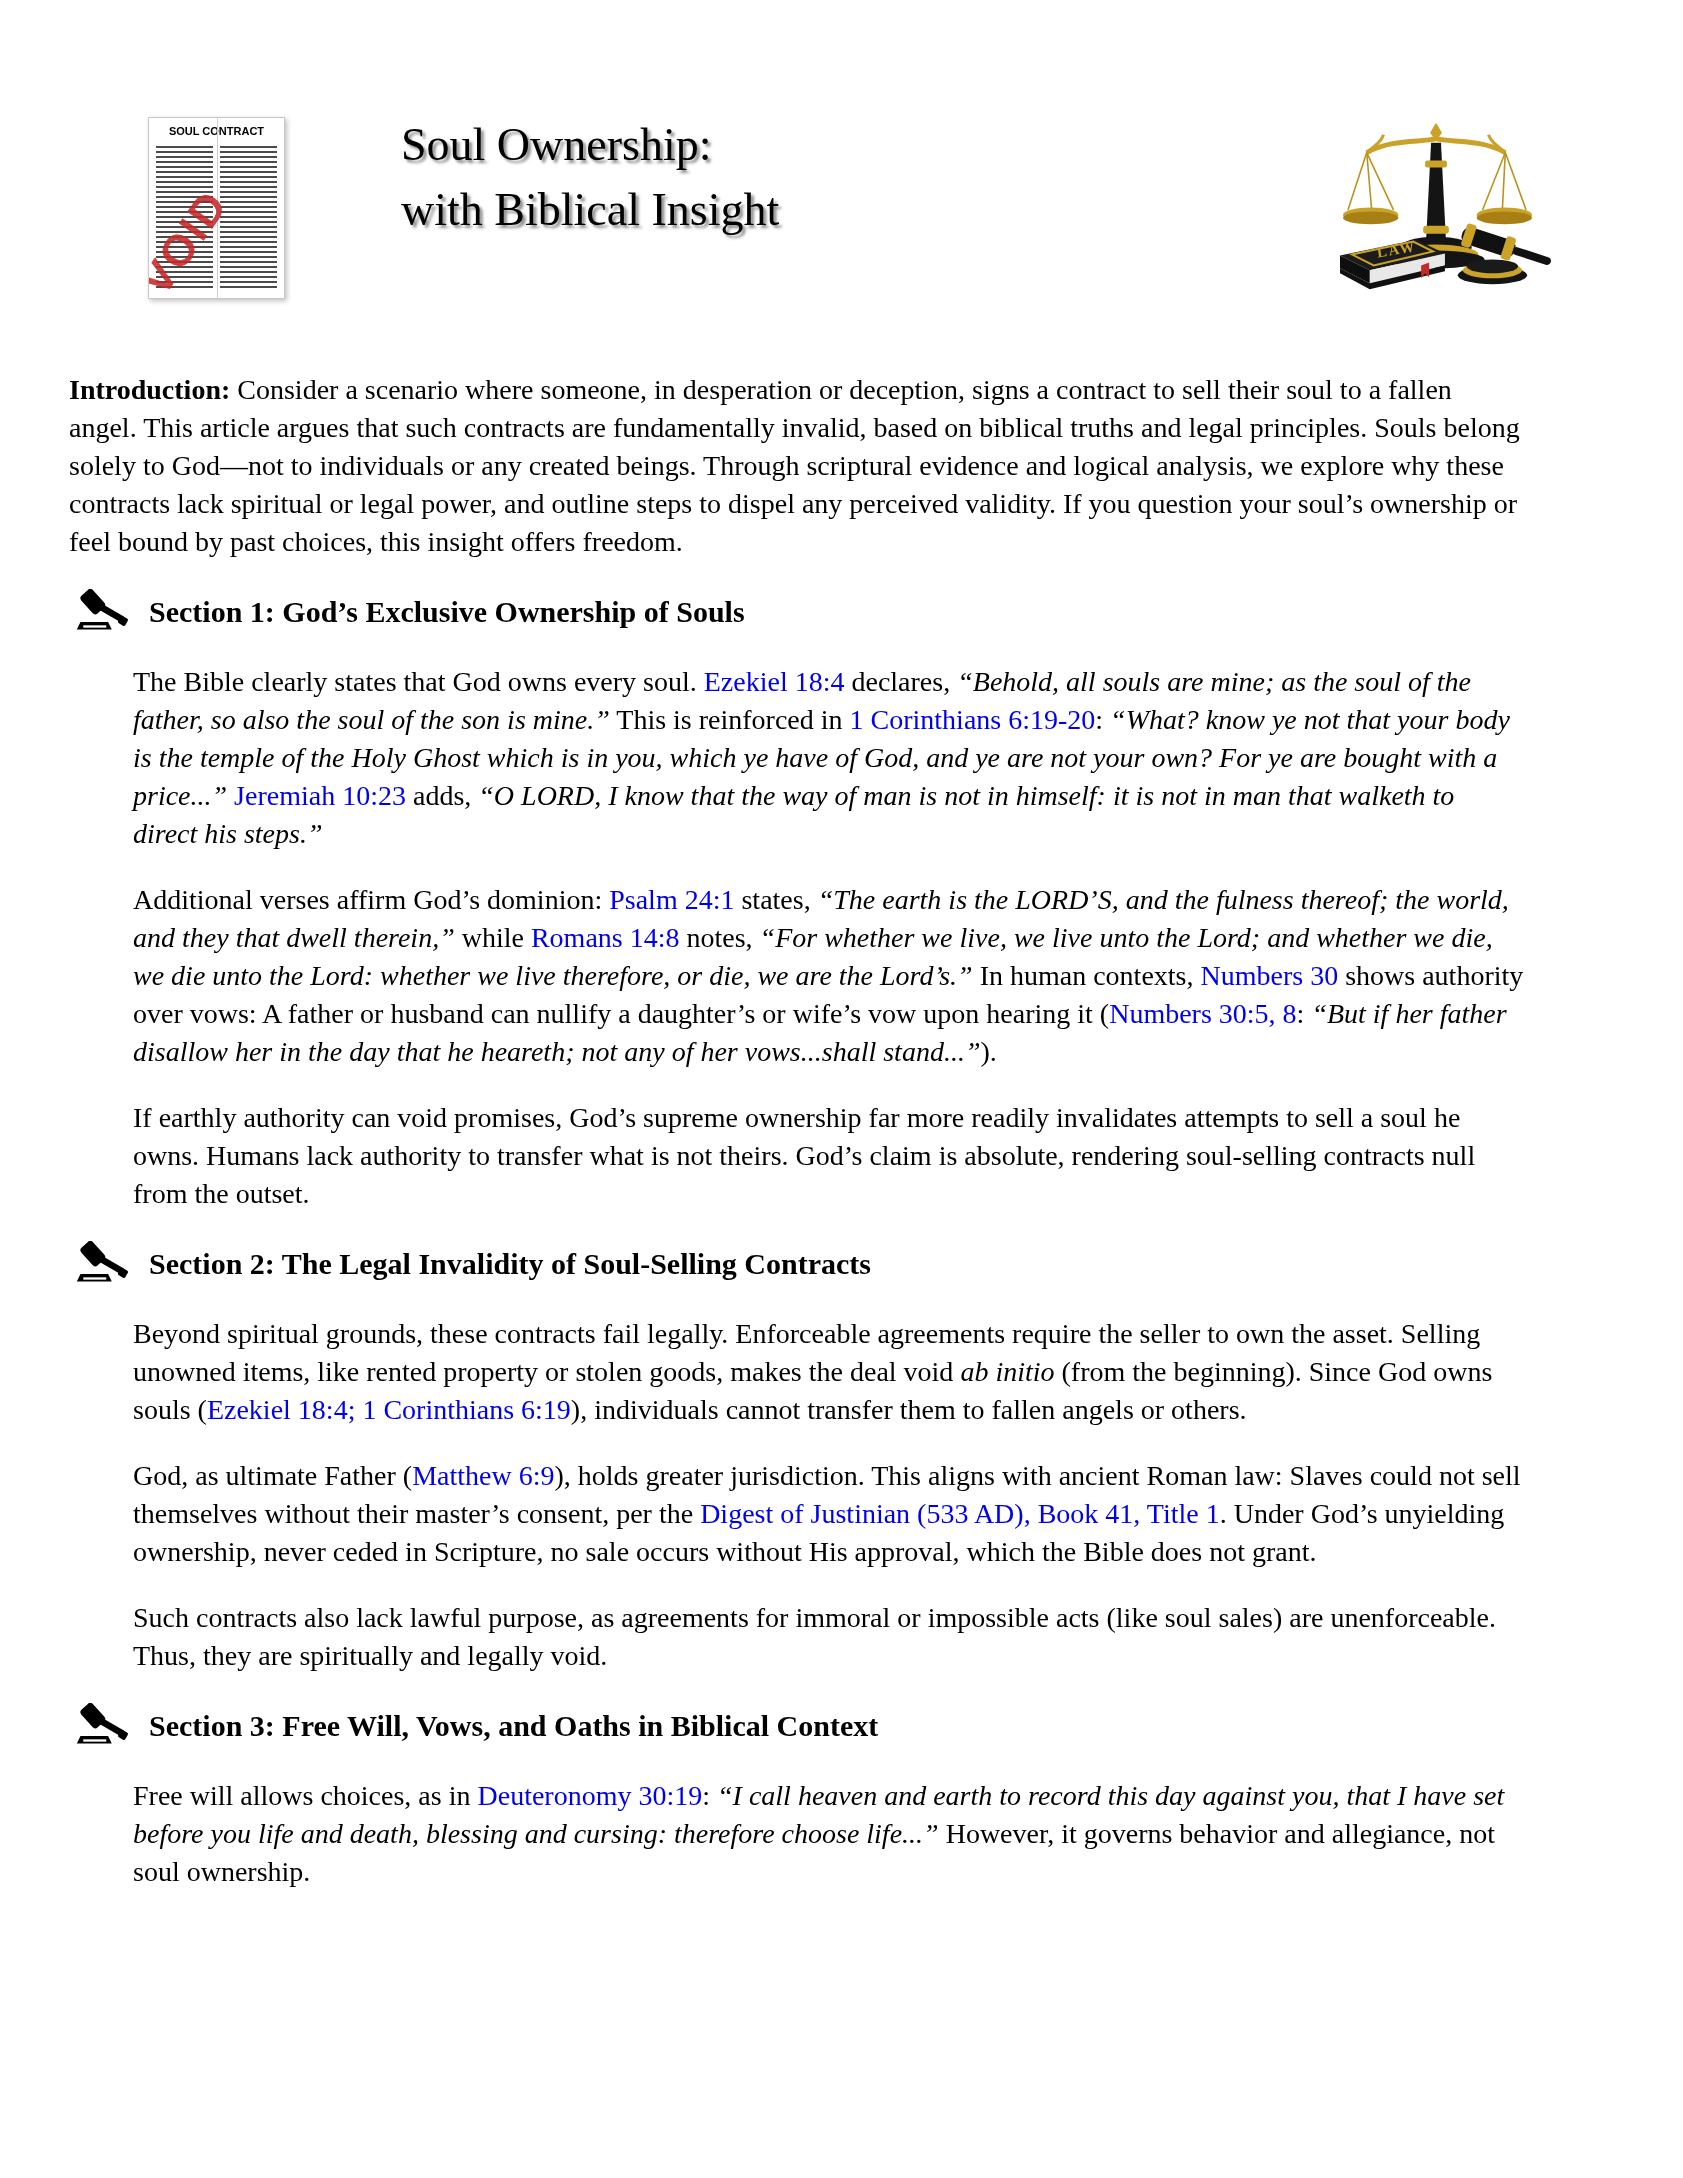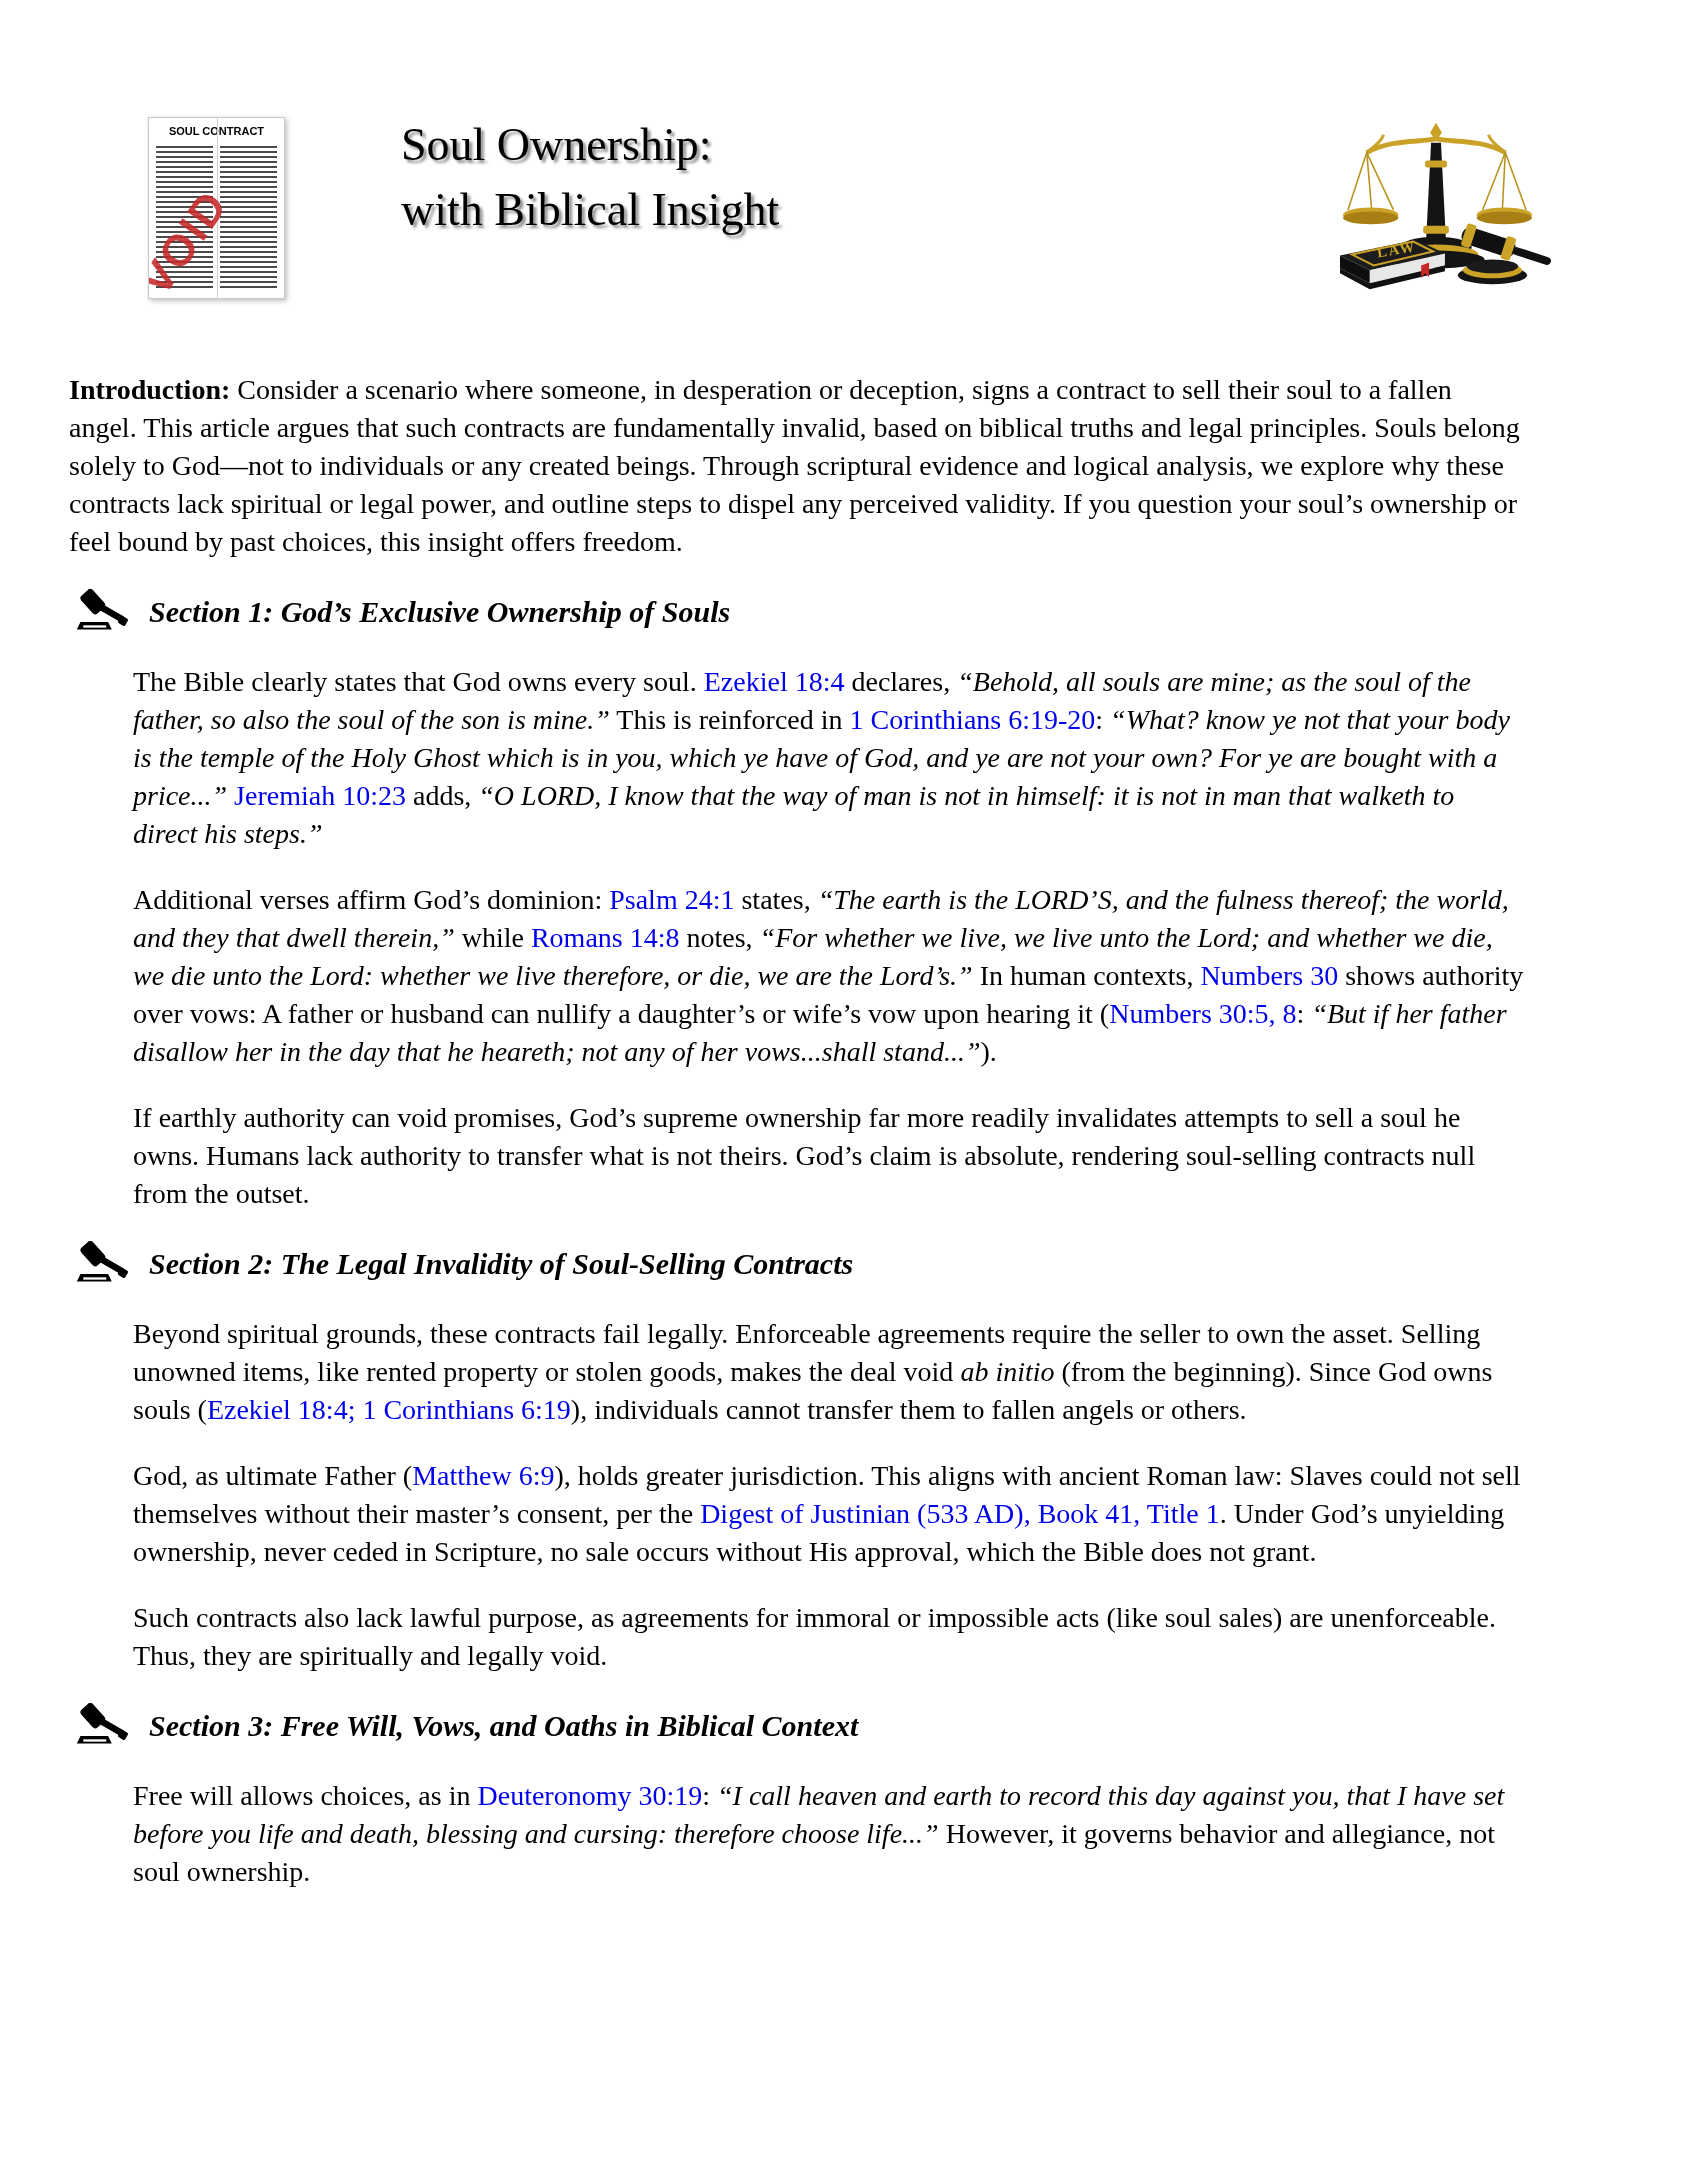--- a/index.html
+++ b/index.html
@@ -26,21 +26,21 @@
       repeating-linear-gradient(to bottom,#4a4a4a 0px,#4a4a4a 2px,rgba(0,0,0,0) 2px,rgba(0,0,0,0) 5px);}
   .contract-fold{position:absolute;top:0;bottom:0;left:50%;width:1px;background:#d0d0d0;}
   .void-stamp{position:absolute;left:2px;top:147px;font-family:"Liberation Sans","DejaVu Sans",sans-serif;
     font-weight:bold;font-size:44px;color:rgba(198,40,40,0.88);
     transform:rotate(-55deg);transform-origin:left center;letter-spacing:2px;}
   
   .scales-art{position:absolute;right:59px;top:25px;width:233px;height:193px;}
 
   
   .intro{width:1455px;font-size:28px;line-height:38px;margin:0 0 28px 0;}
-  .sec-head{display:flex;align-items:center;gap:16px;margin:4px 0 8px 0;font-style:italic;}
+  .sec-head{display:flex;align-items:center;gap:16px;margin:4px 0 8px 0;}
   .sec-head .gavel{width:59px;height:46px;flex:0 0 auto;margin-left:5px;}
   .sec-head h2{font-size:30px;font-weight:bold;margin:0;line-height:36px;}
   .sec-body{margin-left:64px;width:1391px;margin-top:28px;}
   .para{font-size:28px;line-height:38px;margin:0 0 28px 0;}
   .run-italic{font-style:italic;}
   .run-bold{font-weight:bold;}
   a.run-link{color:#0000EE;text-decoration:none;cursor:pointer;}
 
   
   .footer{margin-top:36px;text-align:center;}

